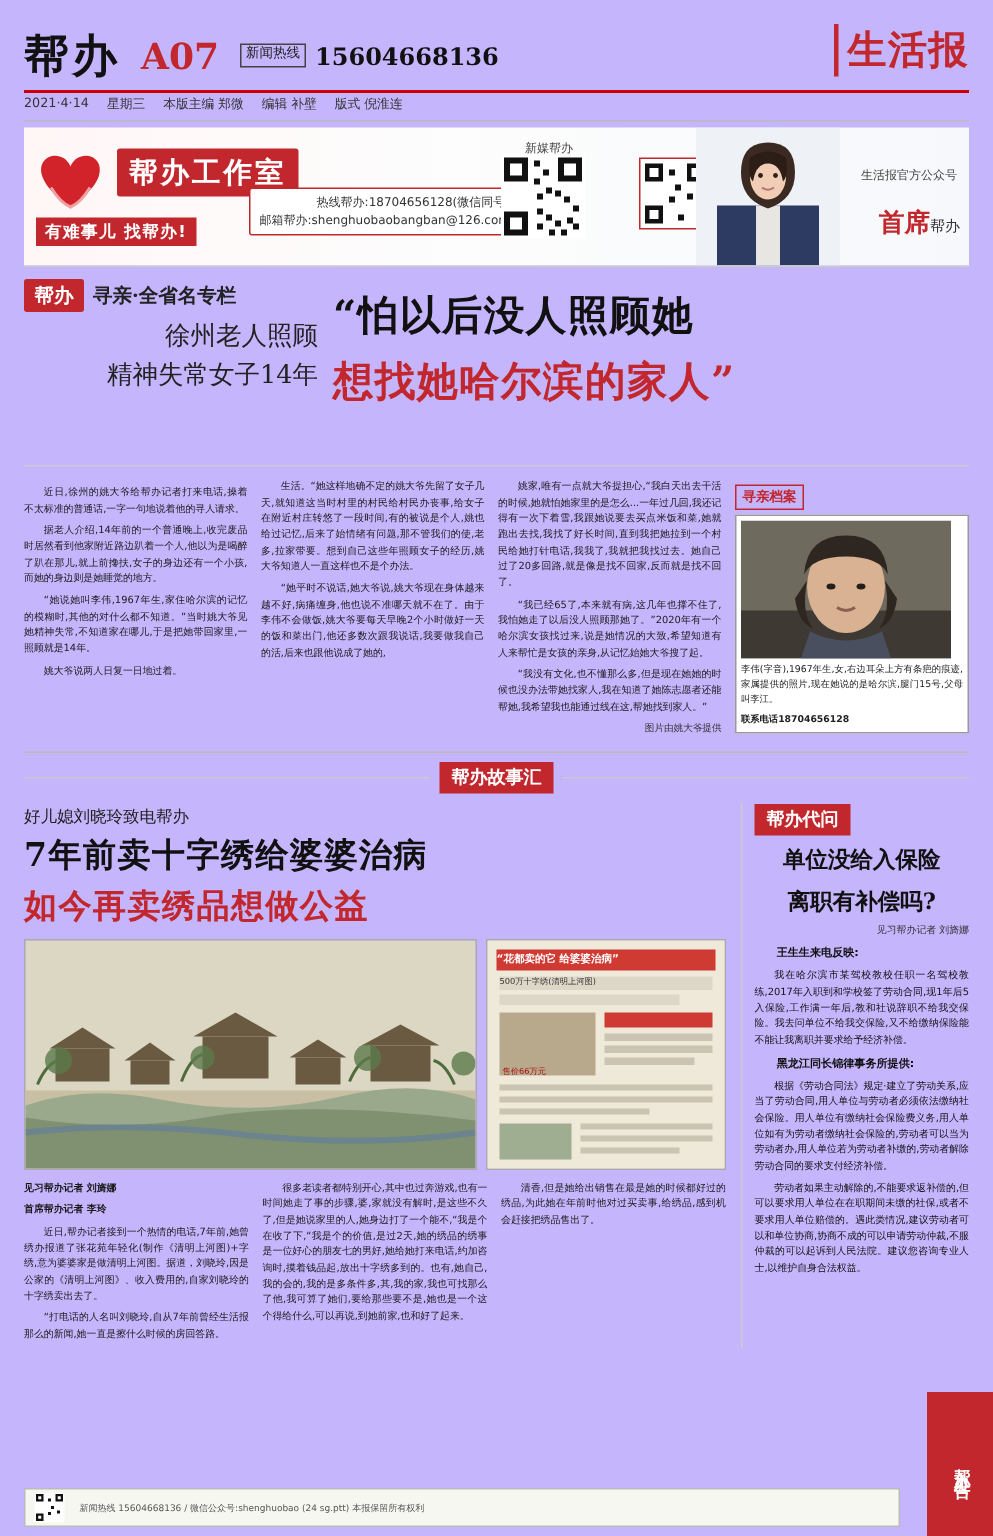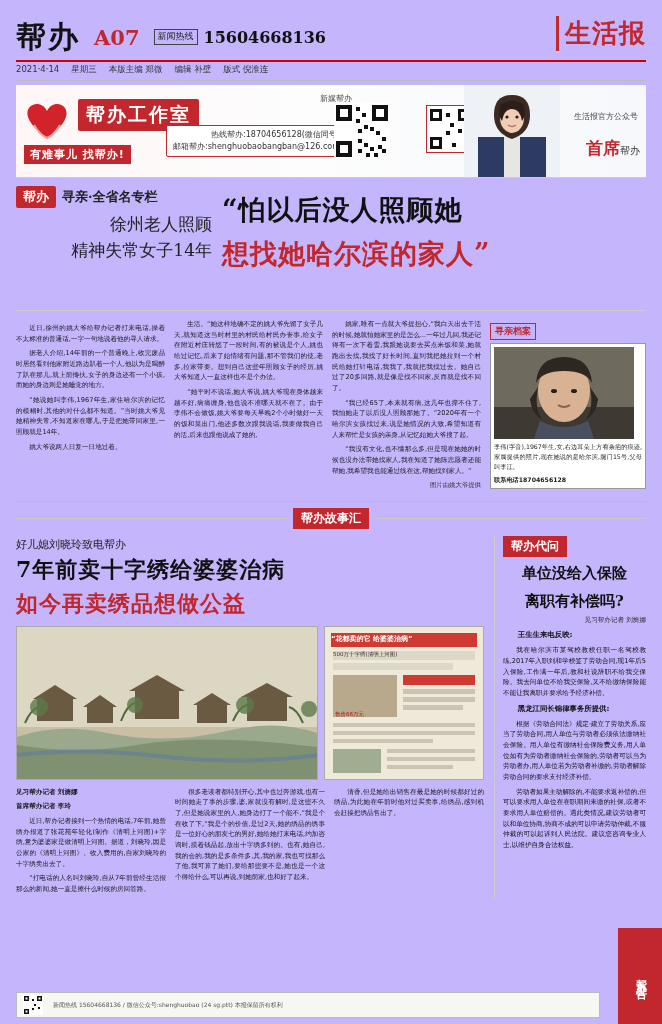--- a/index.html
+++ b/index.html
@@ -24,21 +24,21 @@
     height:46px;
     border-bottom:2px solid #c00;
     display:flex;align-items:center;
   }
   .mh-title{
     font-family:"DejaVu Serif","Liberation Serif",serif;
     font-weight:bold;font-size:30px;letter-spacing:2px;
     color:#111;
   }
   .mh-page{
-    color:#c1272d;font-weight:bold;font-size:21px;
+    color:#c1272d;font-weight:bold;font-size:24px;
     font-family:"DejaVu Serif","Liberation Serif",serif;
     margin-left:14px;
   }
   .mh-hotline-box{
     margin-left:14px;
     border:1px solid #444;
     font-size:9px;padding:2px 3px;line-height:1.1;
     color:#222;
   }
   .mh-hotline-num{
@@ -87,21 +87,21 @@
   }
   .bn-qr{
     position:absolute;left:318px;top:18px;
     width:56px;height:56px;
   }
   .bn-qr2{
     position:absolute;left:410px;top:20px;
     width:48px;height:48px;
   }
   .bn-qrlabel{
-    position:absolute;left:304px;top:8px;font-size:8px;color:#444;
+    position:absolute;left:334px;top:8px;font-size:8px;color:#444;
   }
   .bn-qrlabel2{
     position:absolute;left:466px;top:30px;font-size:8px;color:#444;
     writing-mode:vertical-rl;
   }
   .bn-person{
     position:absolute;right:86px;top:0;width:96px;height:92px;
   }
   .bn-chief{
     position:absolute;right:6px;top:52px;

